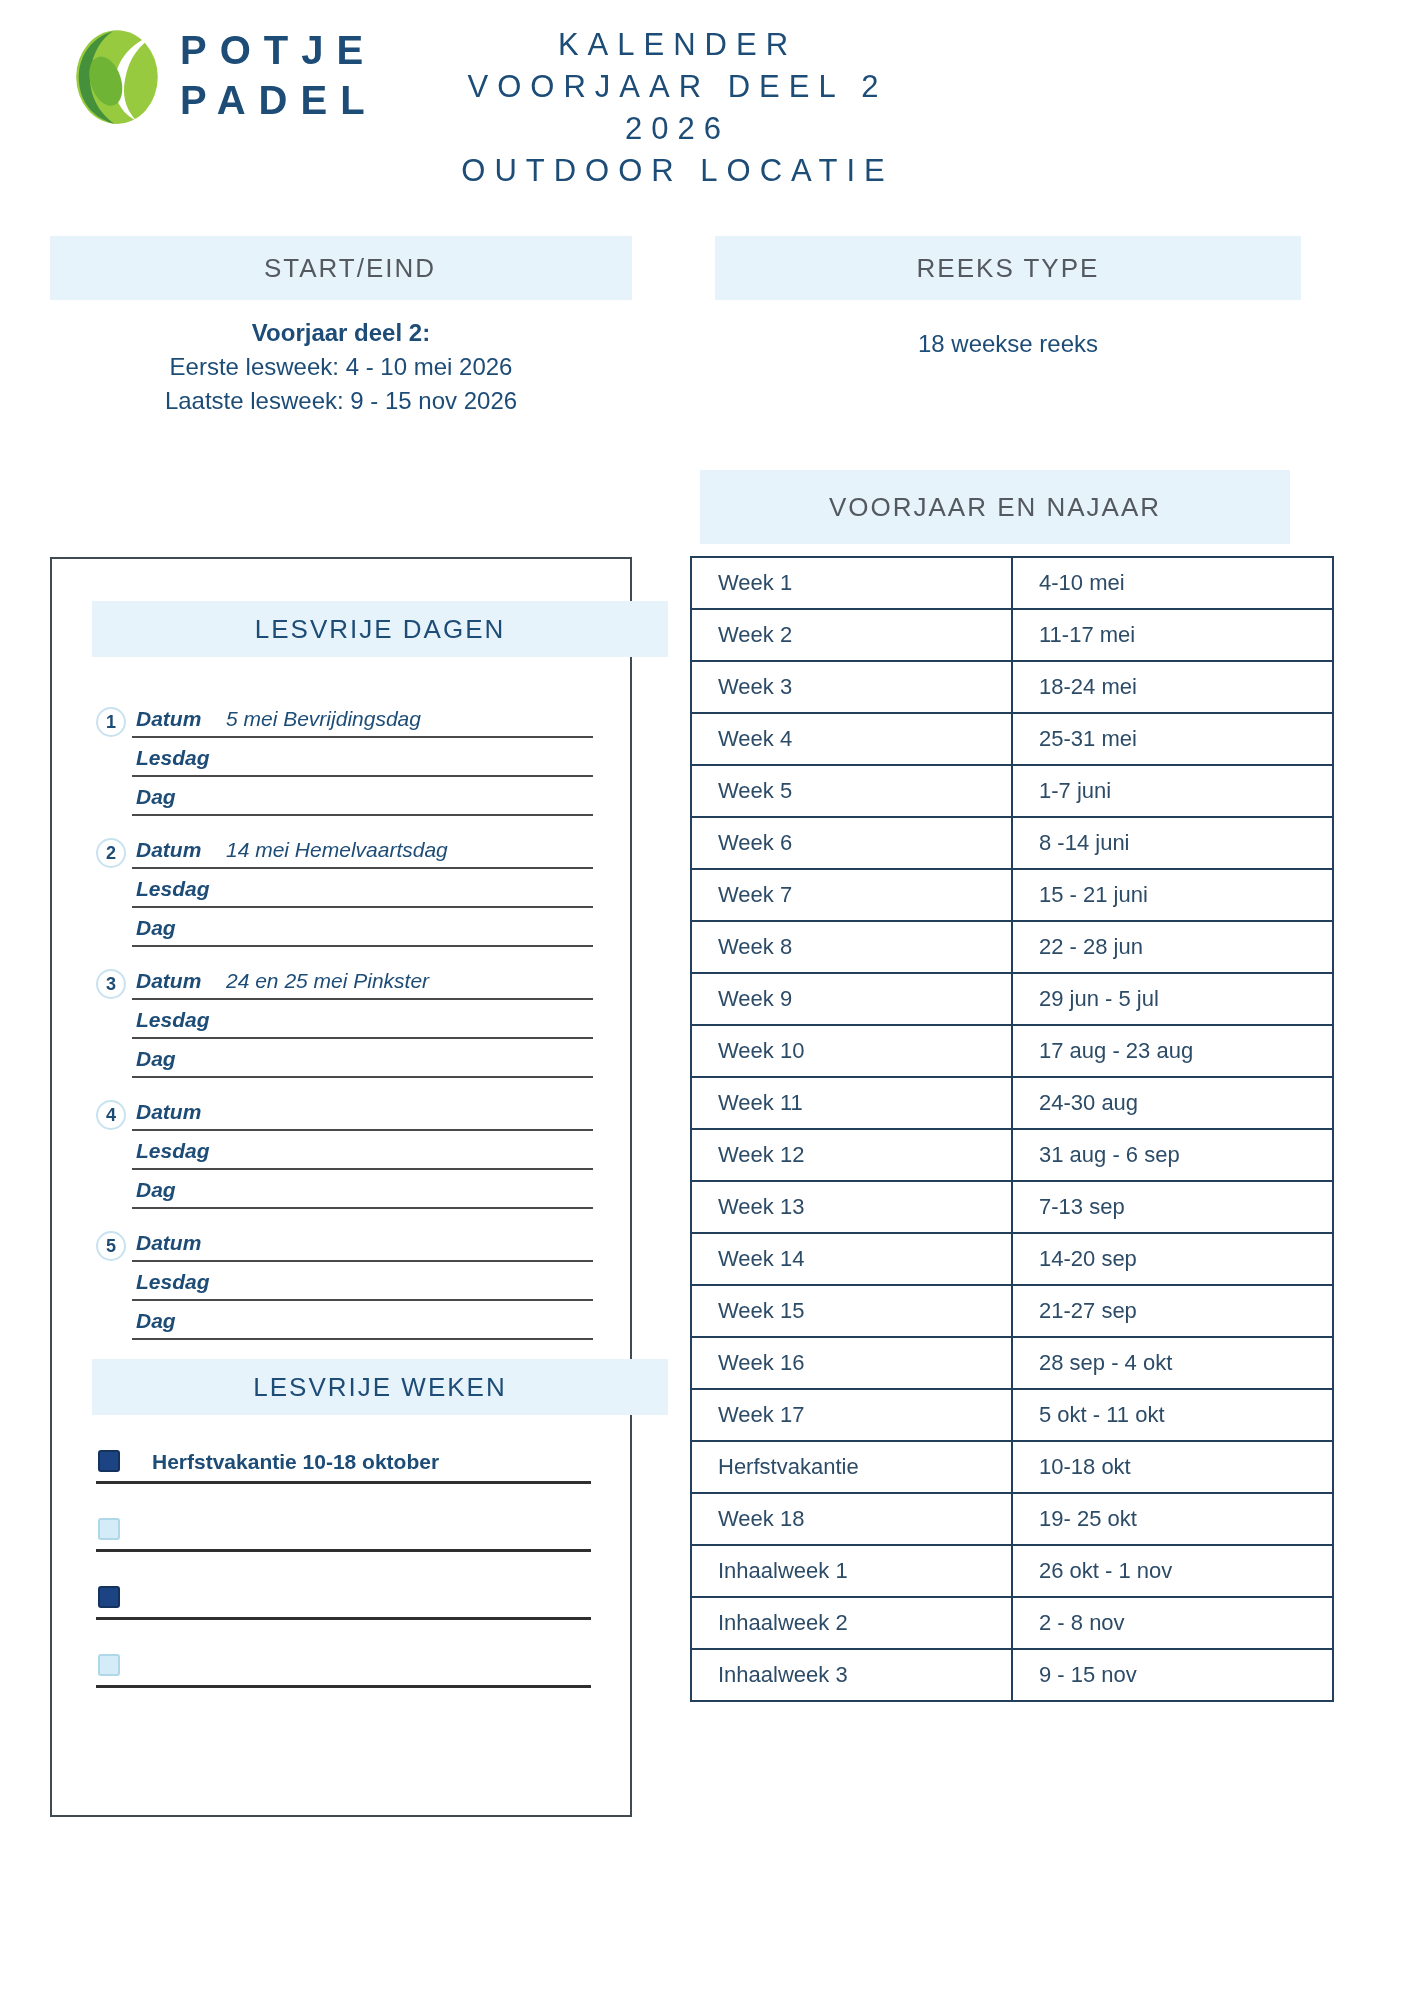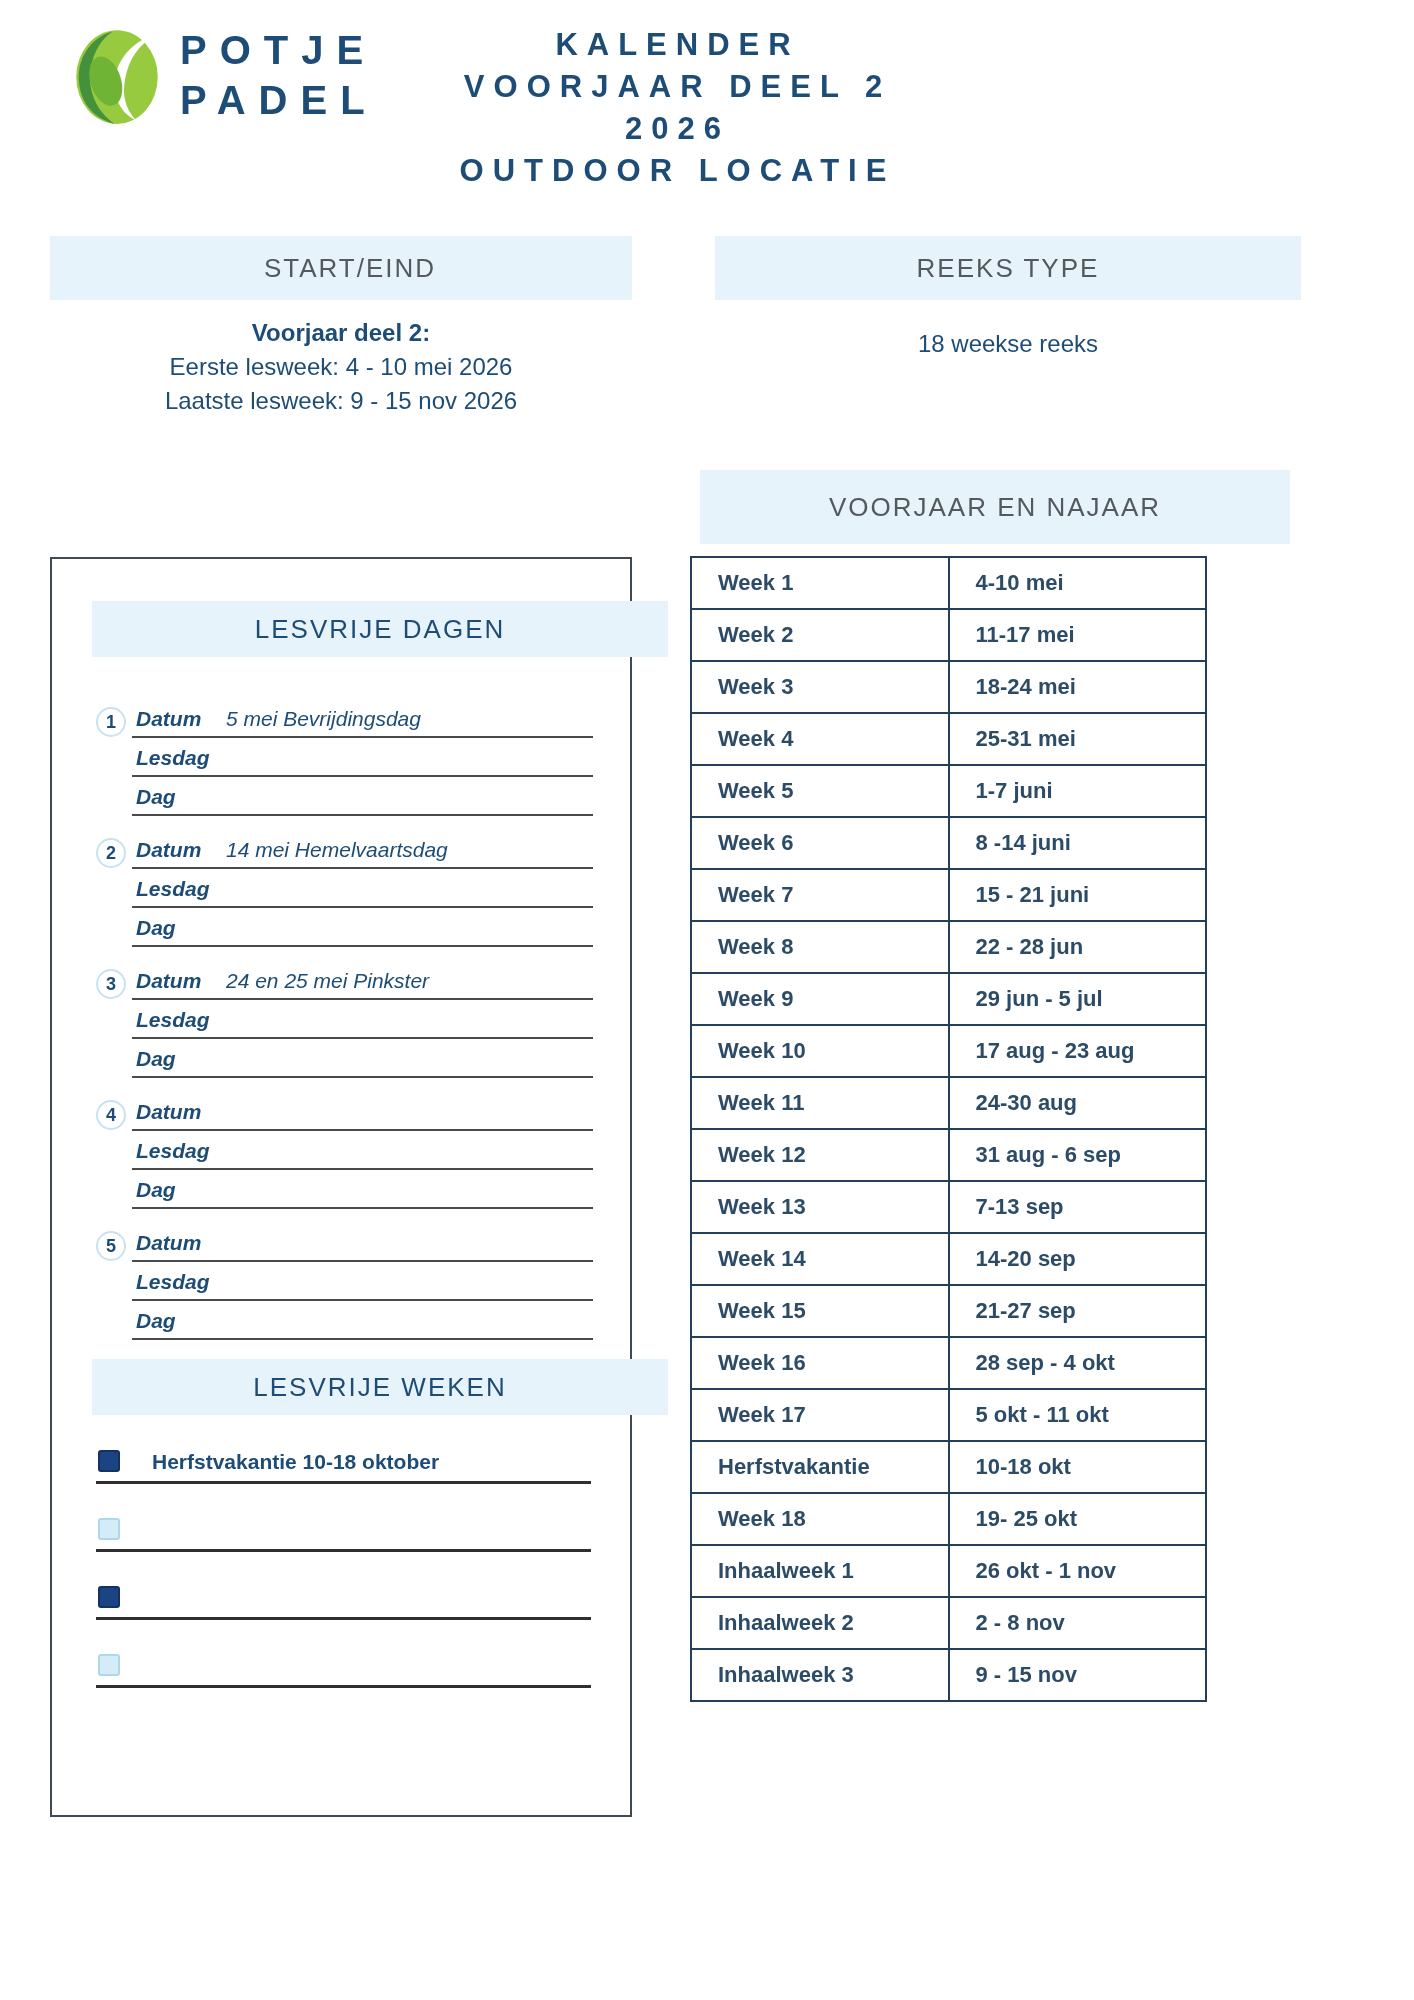--- a/index.html
+++ b/index.html
@@ -25,39 +25,39 @@
   body{font-family:"Liberation Sans", sans-serif;}
   .page{position:relative;width:1414px;height:2000px;background:#fff;overflow:hidden;}
 
   
   .logo{position:absolute;left:72px;top:22px;display:flex;align-items:center;gap:16px;}
   .logo-ball{width:92px;height:106px;}
   .logo-text{color:var(--navy);font-weight:bold;font-size:40px;line-height:50px;letter-spacing:13px;}
 
   
   .doc-title{position:absolute;left:355px;top:24px;width:645px;text-align:center;
-    color:var(--navy);font-weight:bold;font-size:31px;line-height:42px;letter-spacing:9px;}
+    color:var(--navy);font-weight:normal;font-size:31px;line-height:42px;letter-spacing:9px;}
 
   
   .band{position:absolute;background:var(--band-bg);display:flex;align-items:center;justify-content:center;}
   .band-heading{color:var(--grey-heading);font-size:26px;letter-spacing:2px;}
   .band-heading.navy{color:var(--navy);}
 
   #band-start{left:50px;top:236px;width:582px;height:64px;padding-left:18px;}
   #band-reeks{left:715px;top:236px;width:586px;height:64px;}
   #band-voorjaar{left:700px;top:470px;width:590px;height:74px;}
 
   .start-lines{position:absolute;left:50px;top:316px;width:582px;text-align:center;
     color:var(--navy);font-size:24px;line-height:34px;}
   .start-lines .bold{font-weight:bold;}
   .reeks-value{position:absolute;left:715px;top:330px;width:586px;text-align:center;
     color:var(--navy);font-size:24px;}
 
   
-  .schedule{position:absolute;left:690px;top:556px;width:517px;border-collapse:collapse;font-weight:bold;}
+  .schedule{position:absolute;left:690px;top:556px;width:644px;border-collapse:collapse;}
   .schedule td{border:2px solid var(--table-border);height:52px;font-size:22px;
     color:var(--table-text);padding:0 10px 0 26px;background:#fff;}
   .schedule td:first-child{width:50%;}
 
   
   .left-box{position:absolute;left:50px;top:557px;width:582px;height:1260px;
     border:2px solid var(--box-border);background:#fff;}
   .left-box .band{left:40px;width:576px;height:56px;}
   #band-dagen{top:42px;}
   #band-weken{top:800px;}

